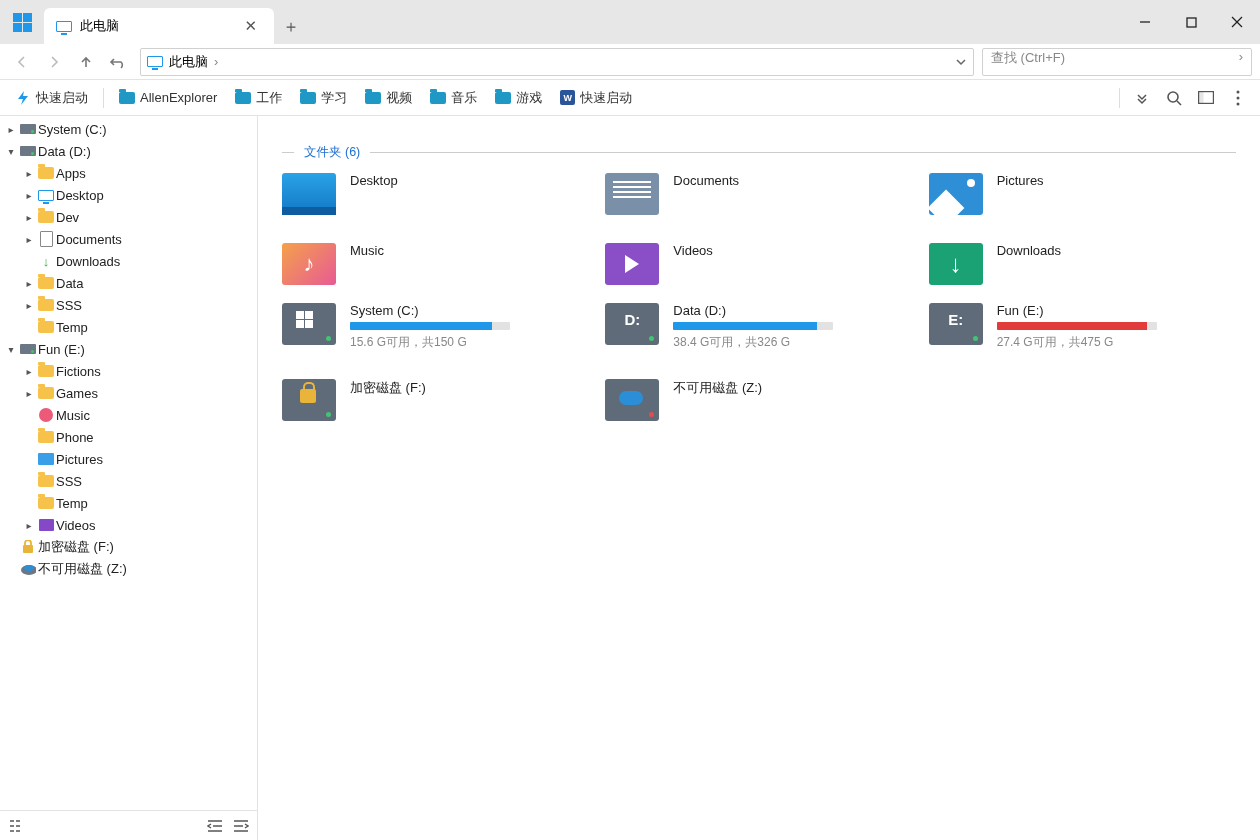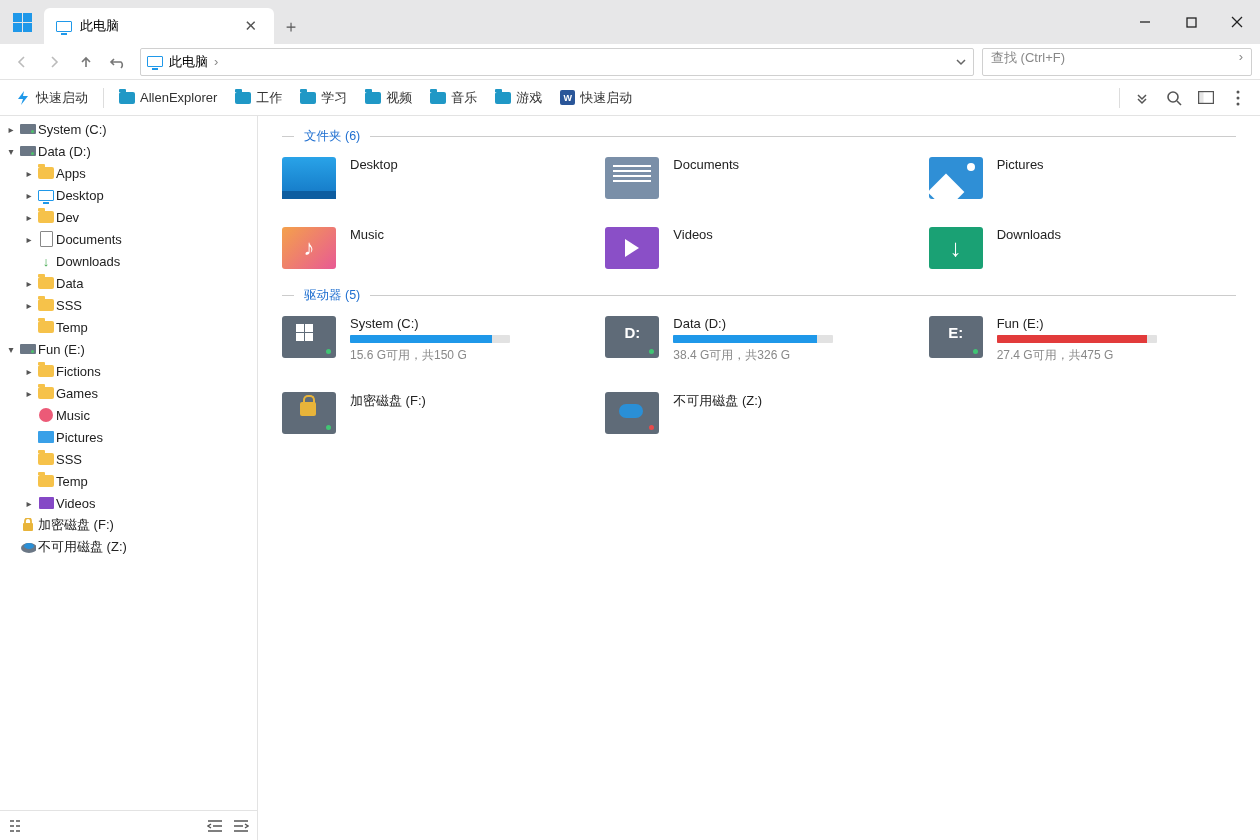--- a/index.html
+++ b/index.html
@@ -38,21 +38,21 @@
 .tree { flex: 1; overflow: auto; padding-top: 2px; }
 .tree-row { display: flex; align-items: center; height: 22px; padding-left: 4px; gap: 2px; cursor: default; }
 .tree-row .twist { width: 14px; text-align: center; color: #555; font-size: 10px; }
 .tree-row .twist.none { visibility: hidden; }
 .tree-row .lbl { color: #222; }
 .sb-footer { height: 30px; border-top: 1px solid #e3e3e3; display: flex; align-items: center; padding: 0 8px; gap: 8px; color: #555; }
 .sb-footer .r { margin-left: auto; display: flex; gap: 10px; }
 
 
 .content { flex: 1; overflow: auto; padding: 8px 24px; }
-.sect-hdr { display: flex; align-items: center; gap: 10px; margin: 4px 0 12px; }
+.sect-hdr { display: flex; align-items: center; gap: 10px; margin: 20px 0 12px; }
 .sect-hdr .line-l { width: 12px; height: 1px; background: #ccc; }
 .sect-hdr .ttl { color: #1f6fd0; font-size: 12.5px; }
 .sect-hdr .line-r { flex: 1; height: 1px; background: #ccc; }
 
 .grid { display: grid; grid-template-columns: repeat(3, 1fr); gap: 28px 16px; margin-bottom: 18px; }
 .item { display: flex; align-items: flex-start; gap: 14px; }
 .item .big { width: 54px; height: 42px; border-radius: 3px; flex-shrink: 0; }
 .item .txts { display: flex; flex-direction: column; gap: 4px; }
 .item .nm { color: #222; }
 .item .sub { color: #888; font-size: 12px; }
@@ -359,20 +359,27 @@
         <div class="tree-row" style="padding-left: 22px;">
           <span class="twist none"></span>
           <span class="ic">
             <span class="ic-music"></span>
           </span>
           <span class="lbl">Music</span>
         </div>
         <div class="tree-row" style="padding-left: 22px;">
           <span class="twist none"></span>
           <span class="ic">
+            <span class="ic-folder"></span>
+          </span>
+          <span class="lbl">Phone</span>
+        </div>
+        <div class="tree-row" style="padding-left: 22px;">
+          <span class="twist none"></span>
+          <span class="ic">
             <span class="ic-pic"></span>
           </span>
           <span class="lbl">Pictures</span>
         </div>
         <div class="tree-row" style="padding-left: 22px;">
           <span class="twist none"></span>
           <span class="ic">
             <span class="ic-folder"></span>
           </span>
           <span class="lbl">SSS</span>
@@ -471,25 +478,20 @@
           </div>
         </div>
         <div class="item">
           <div class="big big-dl"></div>
           <div class="txts">
             <span class="nm">Downloads</span>
           </div>
         </div>
       </div>
 
-    <div class="sect-hdr">
-      <div class="line-l"></div>
-      <span class="ttl">驱动器 (5)</span>
-      <div class="line-r"></div>
-    </div>
     <div class="grid" id="drives-host">
         <div class="item">
           <div class="big big-drive">
             <div class="win">
               <div></div>
               <div></div>
               <div></div>
               <div></div>
             </div>
           </div>

